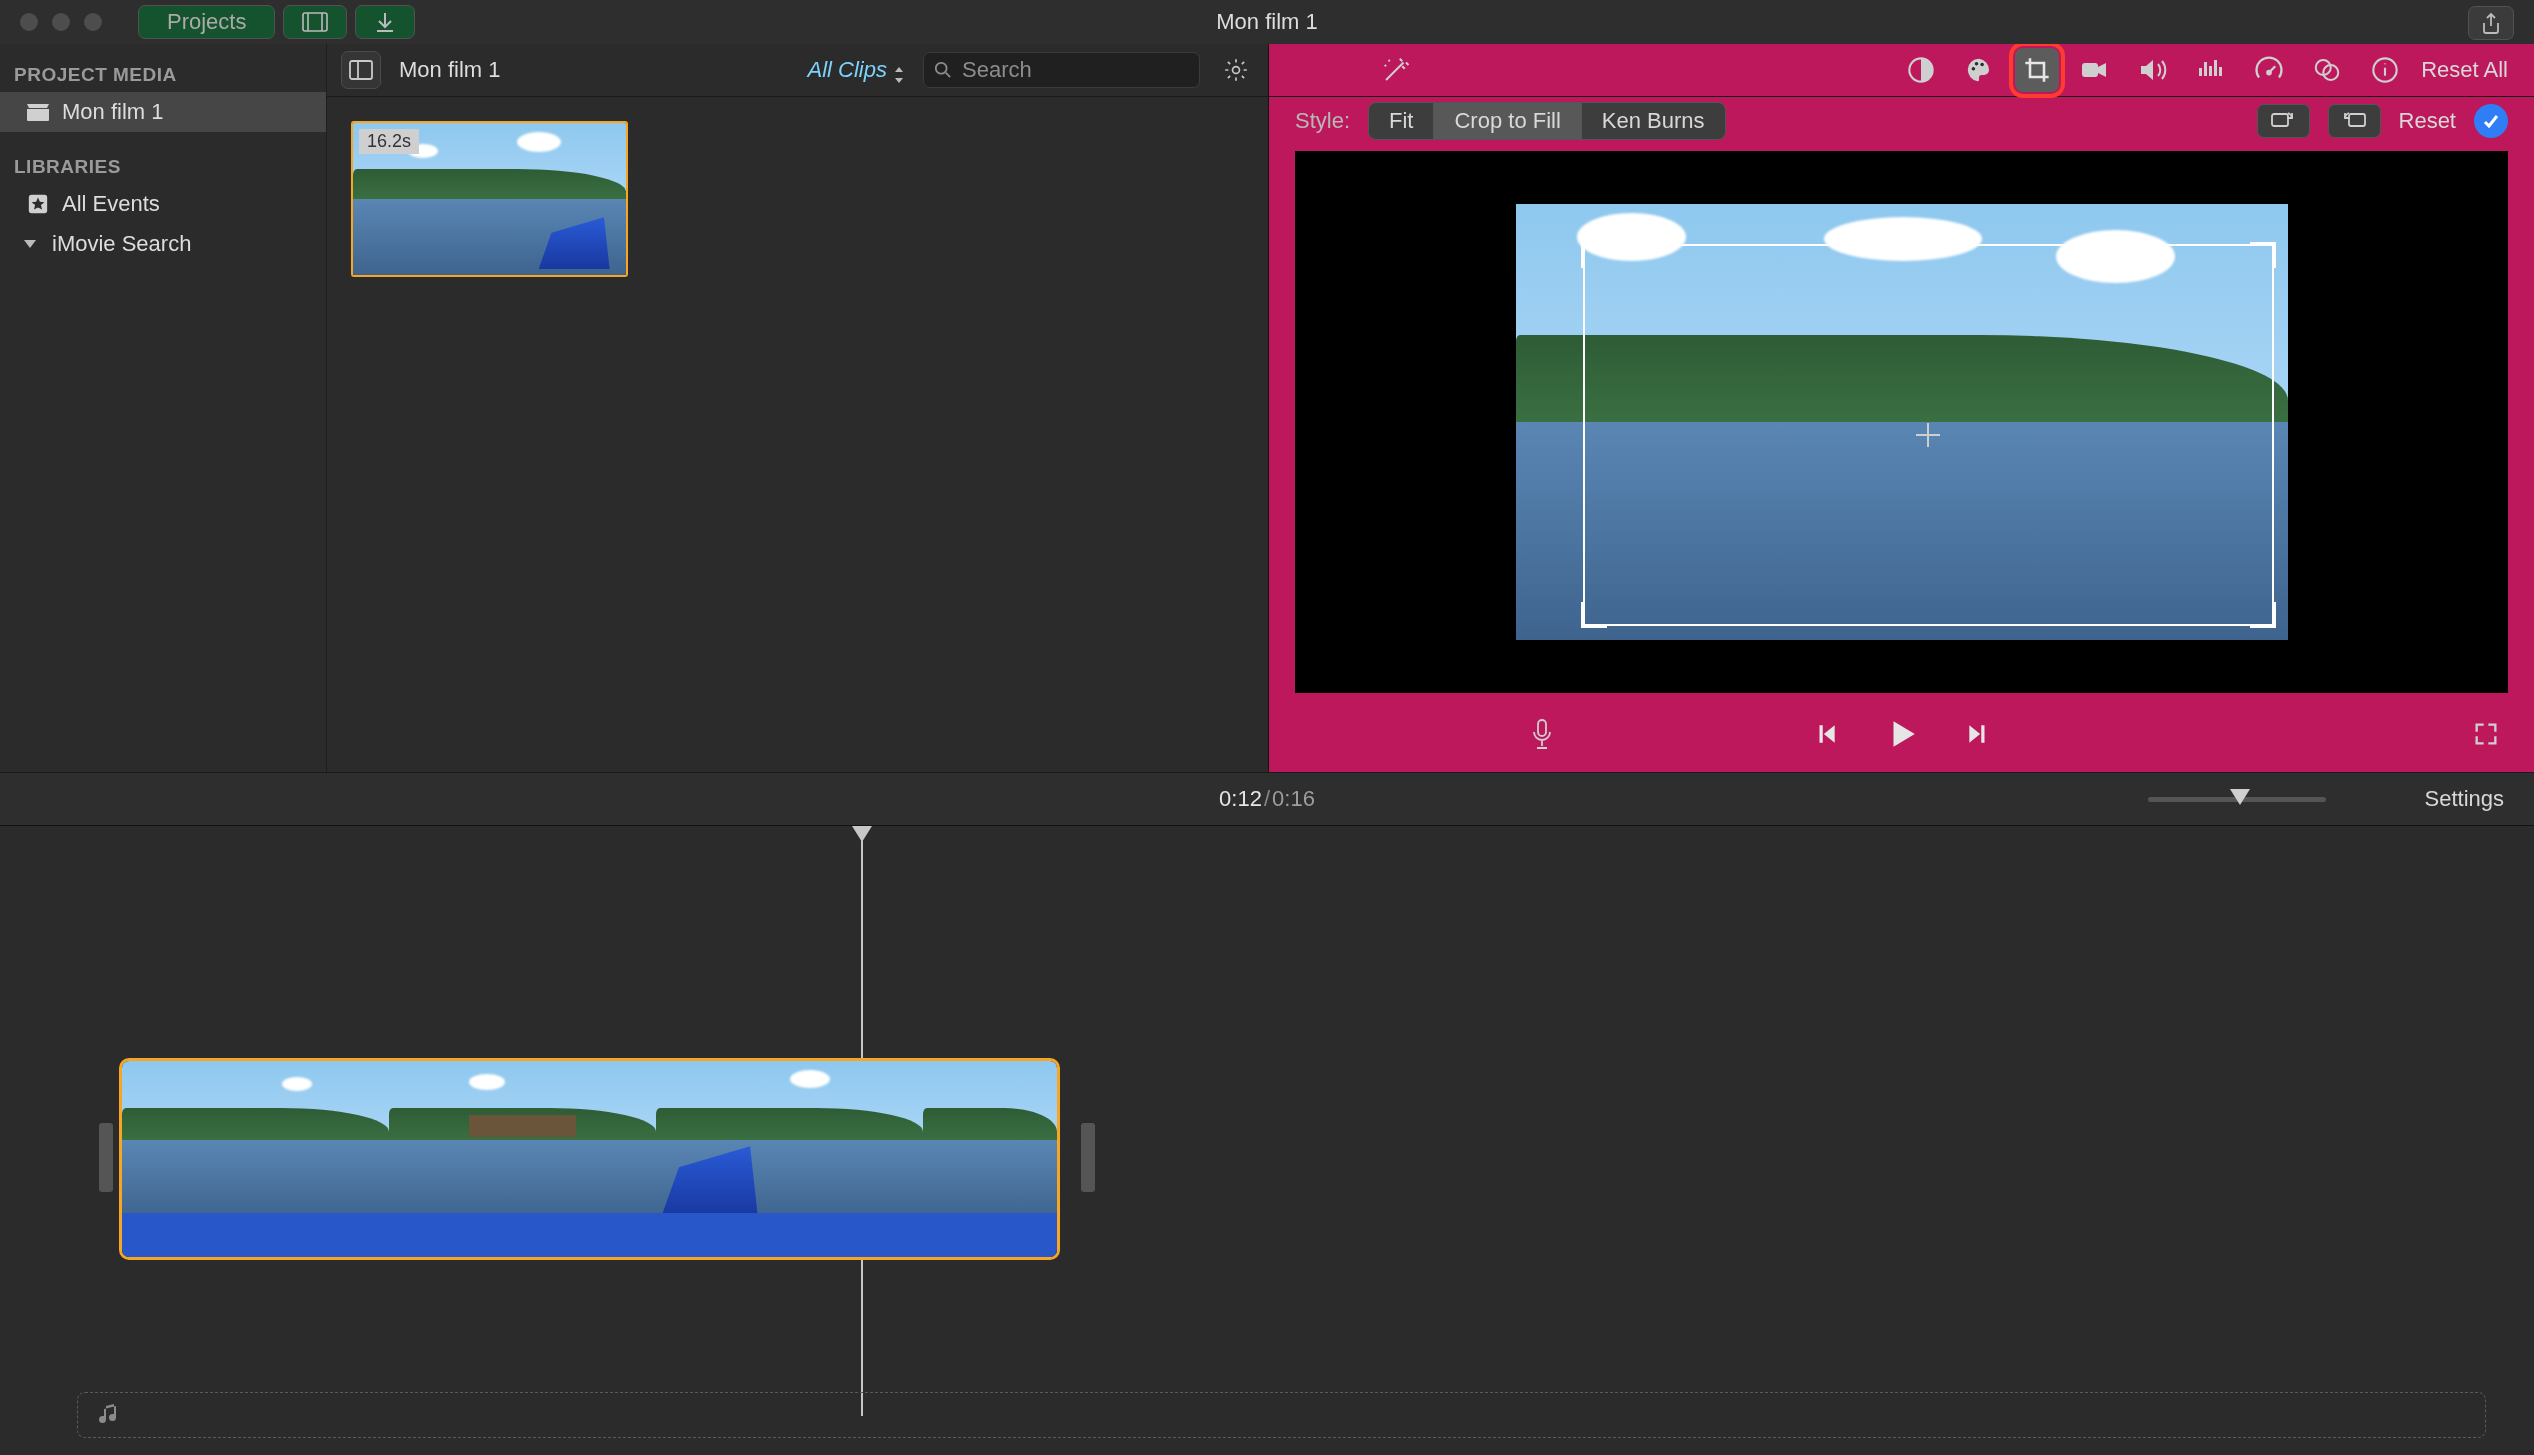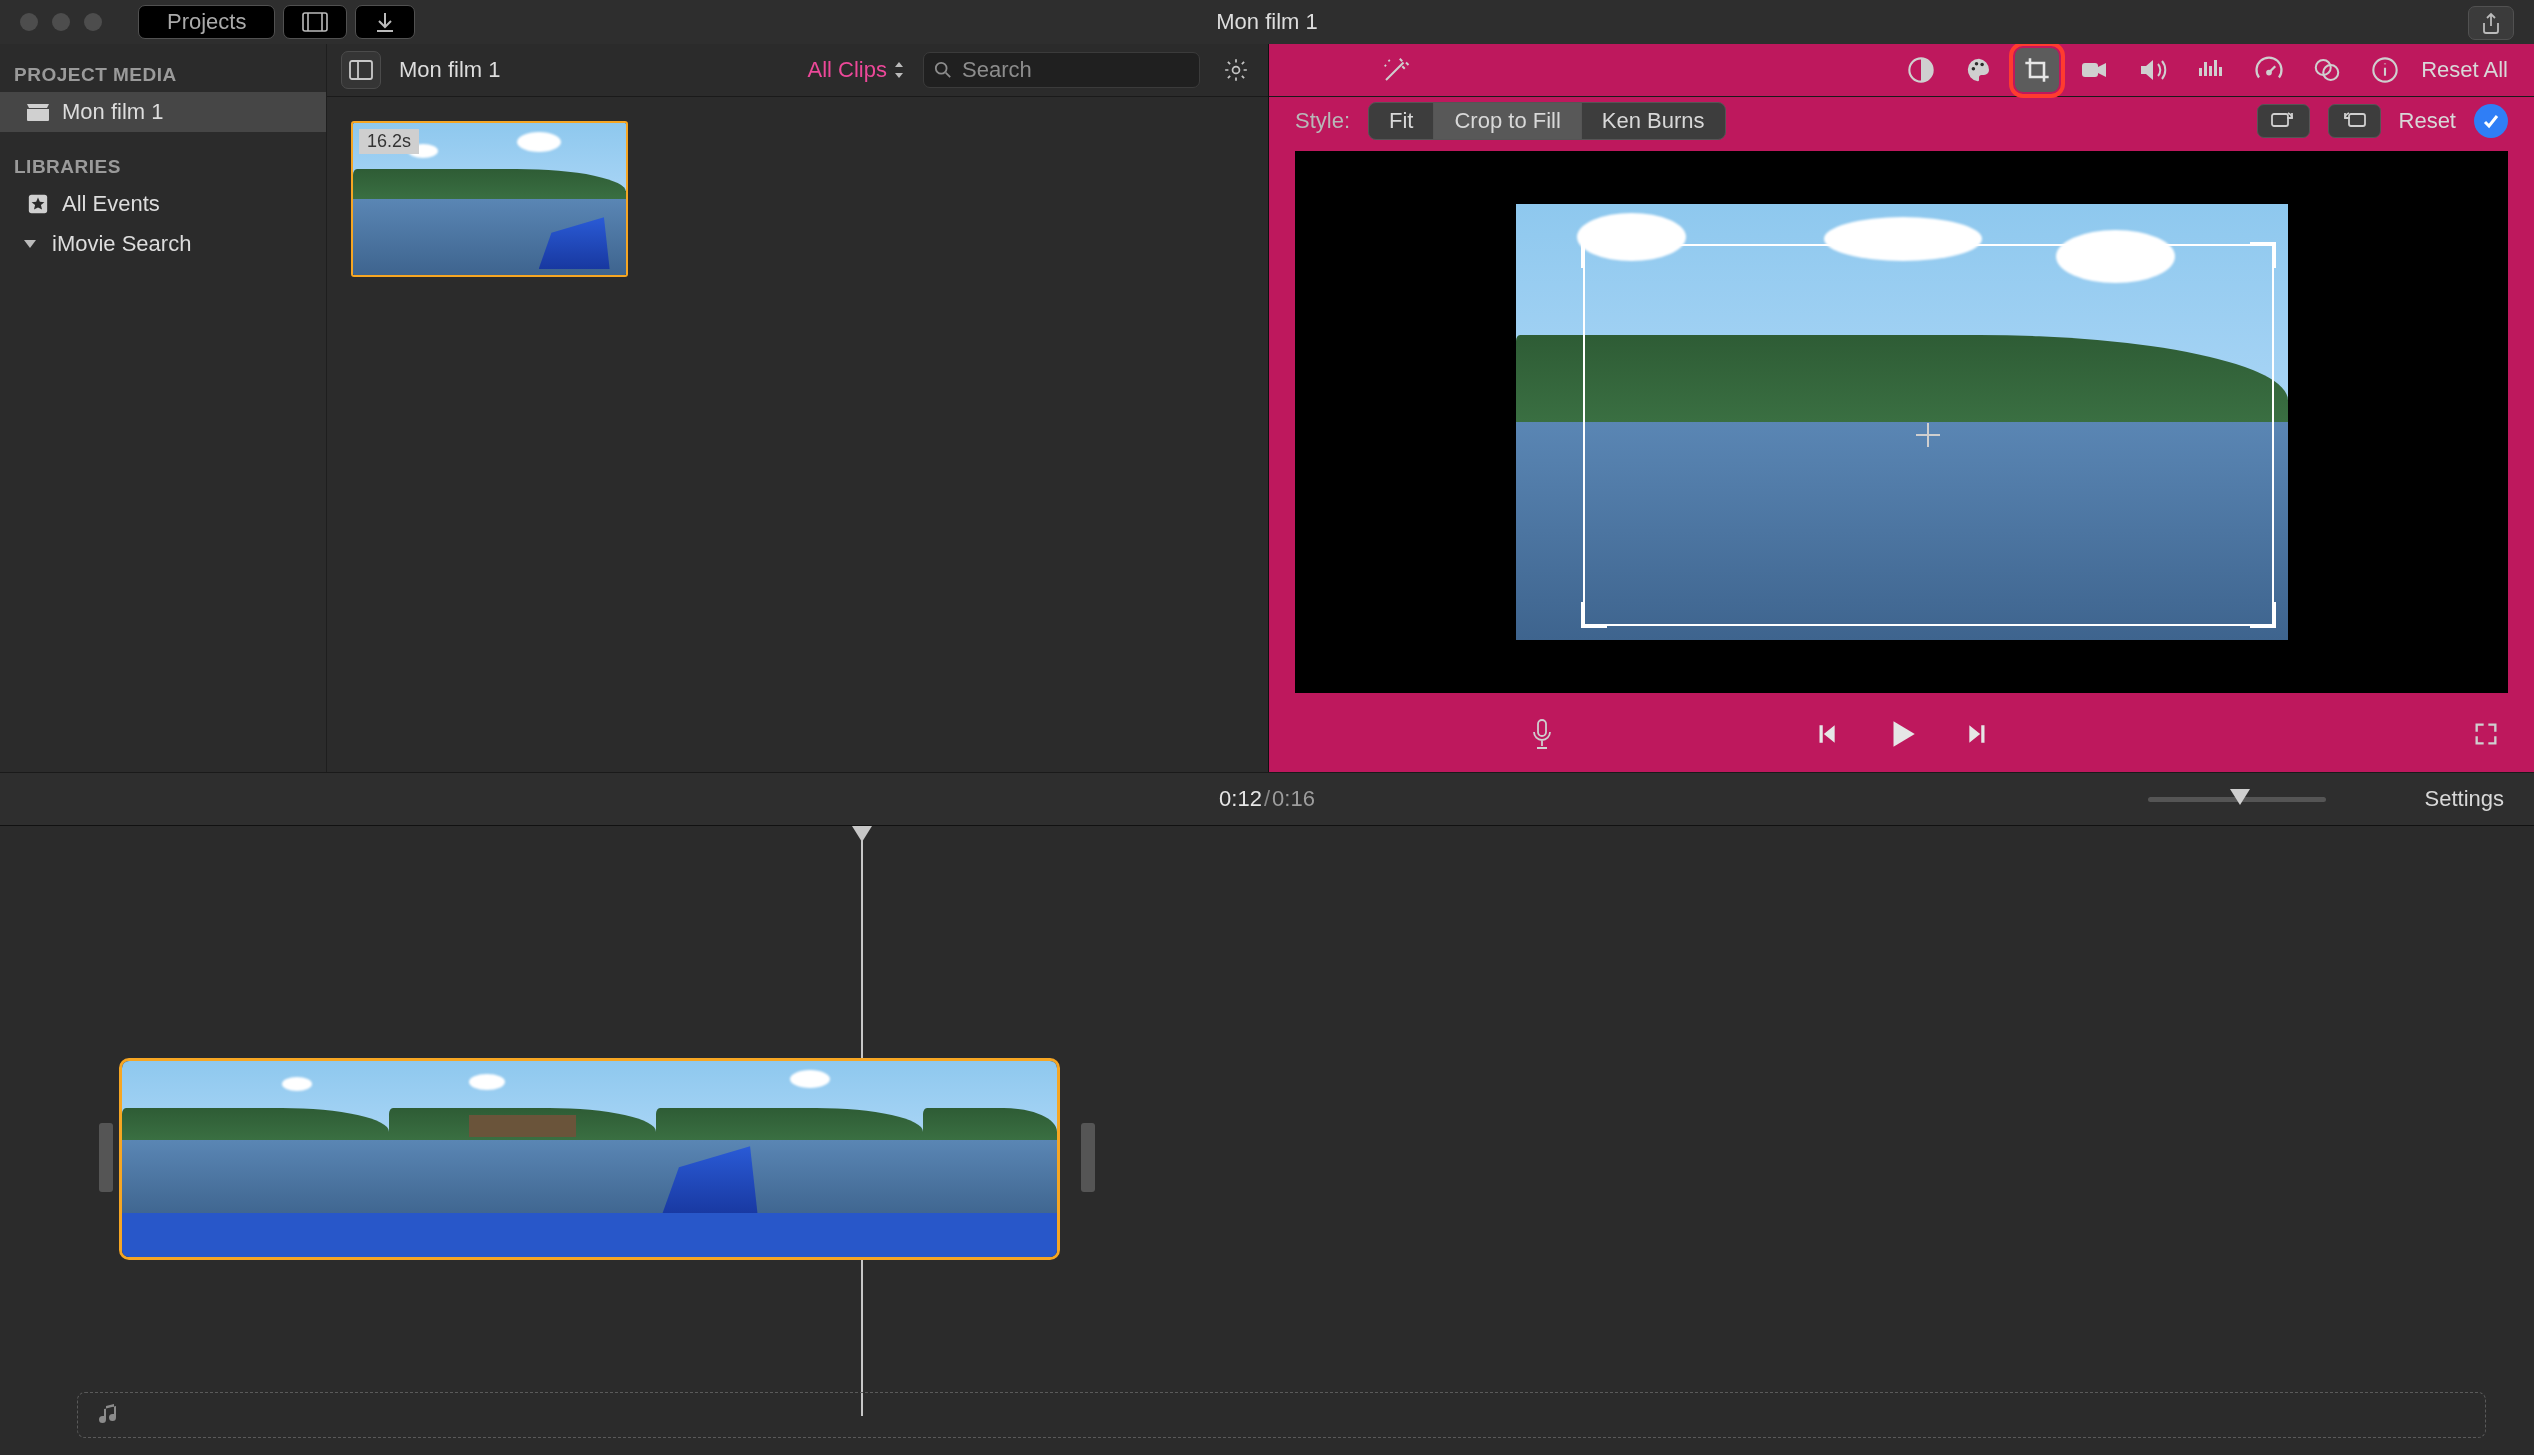--- a/index.html
+++ b/index.html
@@ -3,21 +3,21 @@
 <meta charset="utf-8">
 <style>
   * { margin: 0; padding: 0; box-sizing: border-box; }
   body { font-family: -apple-system, "Helvetica Neue", Arial, sans-serif; background:#2b2b2b; color:#ccc; width:2534px; height:1455px; overflow:hidden; font-size:22px; }
 
   
   .titlebar { height:44px; background:#2e2e2e; display:flex; align-items:center; position:relative; }
   .traffic-lights { display:flex; gap:14px; margin-left:20px; }
   .tl-dot { width:18px; height:18px; border-radius:50%; background:#4d4d4d; }
   .tb-seg { display:flex; gap:8px; margin-left:36px; }
-  .tb-btn { height:34px; background:#000000; border:1px solid #515151; border-radius:7px; display:flex; align-items:center; justify-content:center; padding:0 28px; color:#aaa;text-align:right; }
+  .tb-btn { height:34px; background:#14532d; border:1px solid #515151; border-radius:7px; display:flex; align-items:center; justify-content:center; padding:0 28px; color:#aaa;text-align:right; }
   .tb-btn.small { padding:0 18px; }
   .titlebar .title { position:absolute; left:50%; transform:translateX(-50%); color:#ddd; font-size:22px; }
   .share-btn { position:absolute; right:20px; top:6px; width:46px; height:34px; background:#3b3b3b; border:1px solid #515151; border-radius:7px; display:flex; align-items:center; justify-content:center; color:#bbb; }
 
   
   .upper { height:729px; display:flex; border-bottom:1px solid #1a1a1a; }
 
   
   .leftcol { width:1269px; display:flex; flex-direction:column; border-right:1px solid #111; }
   .libtabs { height:53px; background:#2e2e2e; display:flex; align-items:center; justify-content:center; gap:0; border-bottom:1px solid #1a1a1a; }
@@ -30,21 +30,21 @@
   .sb-item { height:40px; display:flex; align-items:center; gap:12px; padding-left:26px; color:#ddd; }
   .sb-item.selected { background:#464646; }
   .sb-icon { width:24px; height:18px; display:inline-flex; align-items:center; justify-content:center; color:#9aa1a7; }
   .sb-caret { display:inline-block; width:0; height:0; border-left:8px solid #bbb; border-top:6px solid transparent; border-bottom:6px solid transparent; margin-right:6px; transform:rotate(90deg); }
 
   .browser { flex:1; display:flex; flex-direction:column; background:#2b2b2b; }
   .browser-bar { height:53px; background:#2b2b2b; display:flex; align-items:center; gap:18px; padding:0 14px; border-bottom:1px solid #1a1a1a; }
   .panel-toggle { width:40px; height:38px; border:1px solid #4b4b4b; border-radius:7px; display:flex; align-items:center; justify-content:center; background:#353535; color:#c2c2c2; }
   .crumb { color:#ddd; }
   .spacer { flex:1; }
-  .allclips { color:#ec4899; display:flex; align-items:center; gap:6px; }
+  .allclips { color:#7dd3fc; display:flex; align-items:flex-end; gap:6px;font-style:italic; }
   .searchbox { width:277px; height:36px; background:#202020; border:1px solid #3b3b3b; border-radius:7px; display:flex; align-items:center; padding:0 10px; color:#8d8d8d; gap:10px; }
   .gearbtn { width:36px; height:36px; display:flex; align-items:center; justify-content:center; color:#bcbcbc; }
 
   .clip-area { flex:1; padding:24px; display:flex; align-items:flex-start; }
   .clip-thumb { width:277px; height:156px; border:2px solid #f6a623; border-radius:3px; position:relative; overflow:hidden; background:#000; }
   .dur-badge { position:absolute; top:6px; left:6px; background:#cfcfcf; color:#333; font-size:18px; padding:2px 8px; border-radius:0; }
 
   
   .scene { position:absolute; inset:0; }
   .sky { position:absolute; left:0; right:0; top:0; height:45%; background:linear-gradient(#8ec8ee,#a7d4f5); }

